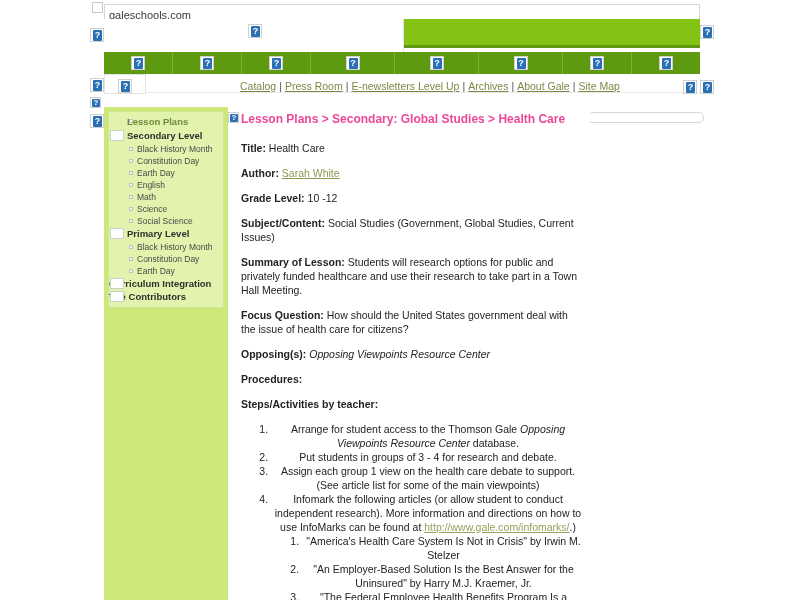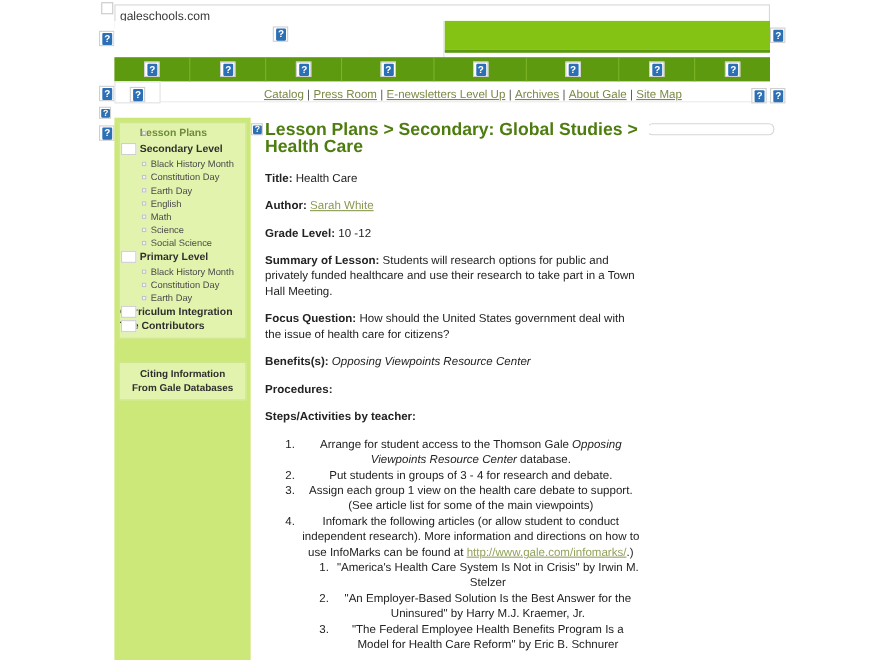--- a/index.html
+++ b/index.html
@@ -269,23 +269,23 @@
     width: 362px;
     height: 493px;
     background: #ffffff;
     font-size: 10.5px;
     color: #232323;
     line-height: 14px;
     overflow: hidden;
   }
   .crumb {
     position: relative;
-    font-size: 16px;
+    font-size: 12px;
     font-weight: bold;
-    color: #4d7c0f;
+    color: #ec4899;
     line-height: 14.5px;
     padding: 5px 0 0 13px;
   }
   .crumb .bi { position: absolute; left: 0; top: 5px; }
   .cbody { padding: 14px 8px 0 13px; }
   .p { margin: 0 0 11px 0; }
   .lbl { font-weight: bold; }
   .em { font-style: italic; }
   .lnk { color: #8a9a53; text-decoration: underline; }
   .url { color: #93a35c; }
@@ -423,24 +423,20 @@
       <div class="sb-row sb-item">
         <span class="sb-box"></span>
         <span>Curriculum Integration</span>
       </div>
       <div class="sb-row sb-item">
         <span class="sb-box"></span>
         <span>The Contributors</span>
       </div>
     </div>
 
-    <div class="sb-cite">
-      <div>Citing Information</div>
-      <div>From Gale Databases</div>
-    </div>
   </div>
 
   <div class="content">
 
     <div class="crumb">
       <span class="brokenimg sm bi"></span>
       <span>Lesson Plans &gt; Secondary: Global Studies &gt; Health Care</span>
     </div>
 
     <div class="cbody">
@@ -453,33 +449,37 @@
       <p class="p">
         <span class="lbl">Author:</span>
         <a href="#" class="lnk">Sarah White</a>
       </p>
 
       <p class="p">
         <span class="lbl">Grade Level:</span>
         <span>10 -12</span>
       </p>
 
+      <p class="p">
+        <span class="lbl">Subject/Content:</span>
+        <span>Social Studies (Government, Global Studies, Current Issues)</span>
+      </p>
 
       <p class="p">
         <span class="lbl">Summary of Lesson:</span>
         <span>Students will research options for public and privately funded healthcare and use their research to take part in a Town Hall Meeting.</span>
       </p>
 
       <p class="p">
         <span class="lbl">Focus Question:</span>
         <span>How should the United States government deal with the issue of health care for citizens?</span>
       </p>
 
       <p class="p">
-        <span class="lbl">Benefits(s):</span>
+        <span class="lbl">Opposing(s):</span>
         <span class="em">Opposing Viewpoints Resource Center</span>
       </p>
 
       <p class="p">
         <span class="lbl">Procedures:</span>
       </p>
 
       <p class="p">
         <span class="lbl">Steps/Activities by teacher:</span>
       </p>

